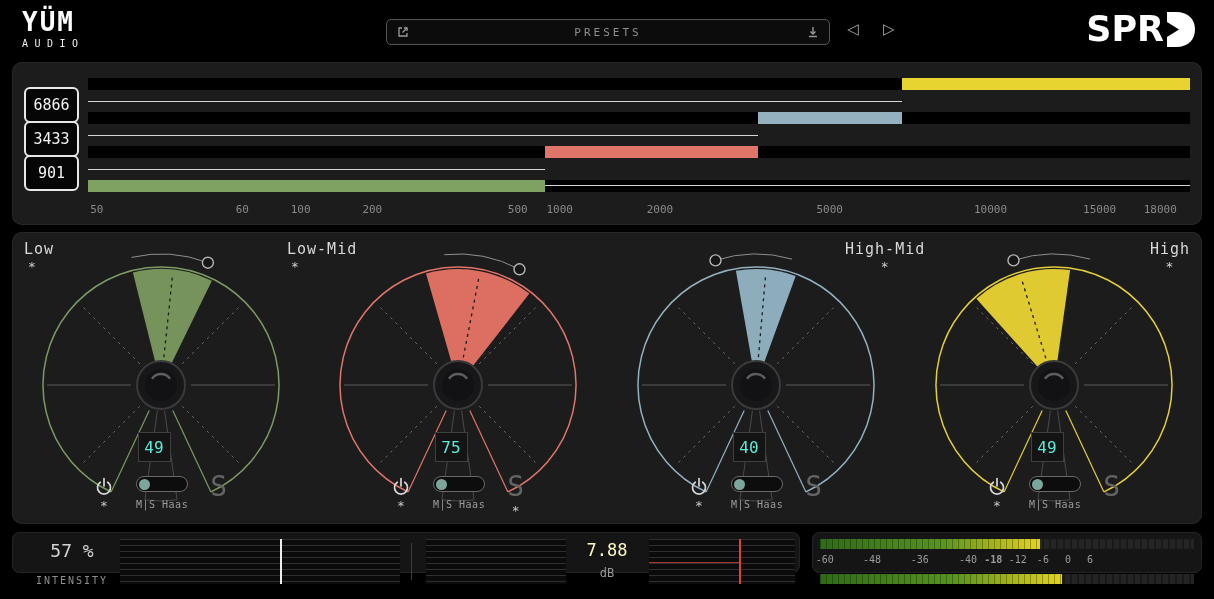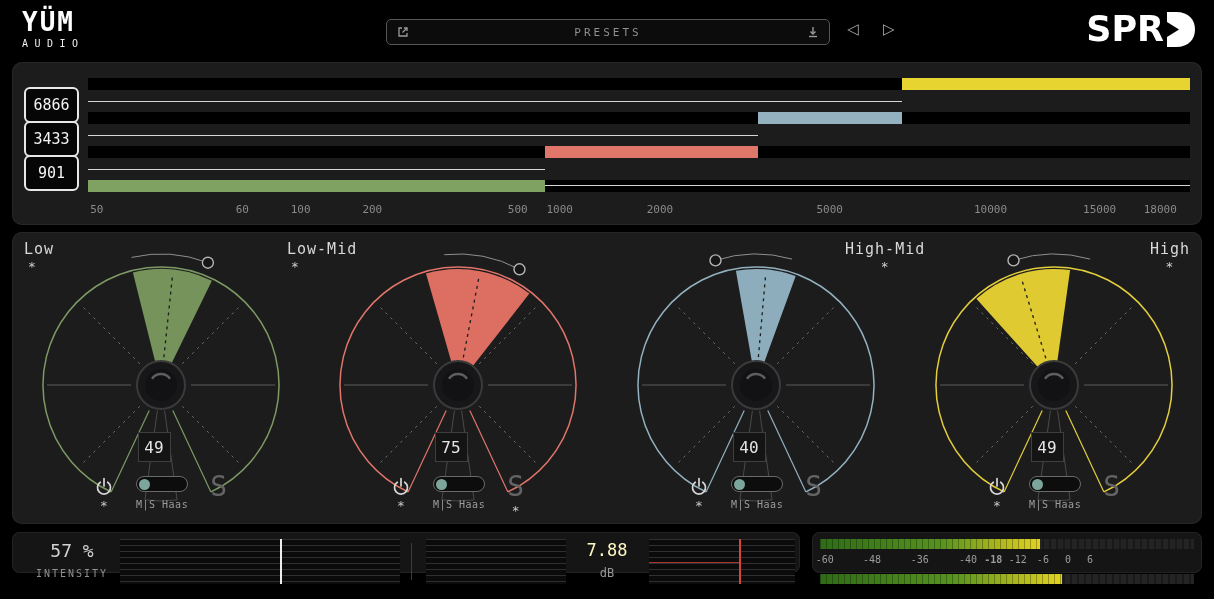--- a/index.html
+++ b/index.html
@@ -38,42 +38,42 @@
              background:#060606;color:#f4f4f4;font-size:15px;display:flex;align-items:center;justify-content:center;cursor:ew-resize}
   .xb0{top:25px}.xb1{top:59px}.xb2{top:93px}
   .tick{position:absolute;top:141px;transform:translateX(-50%);font-size:11px;color:#8a8a8a}
 
   
   .dials-panel{top:232px;height:292px;overflow:hidden}
   .dial-cell{position:absolute;top:0;height:100%;width:297px}
   .c0{left:0}.c1{left:297px}.c2{left:595px}.c3{left:893px}
   .fan-box{position:absolute;top:15px;left:50%;margin-left:-140px;width:280px;height:280px;cursor:grab}
   .value-box{position:absolute;top:200px;left:50%;margin-left:-23px;width:33px;height:30px;border:1px solid #3f3f3f;
-             border-radius:0;background:#141415;color:#e5e5e5;font-size:16px;display:flex;align-items:center;justify-content:center}
+             border-radius:0;background:#141415;color:#5eead4;font-size:16px;display:flex;align-items:center;justify-content:center}
   .dial-controls{position:absolute;top:244px;left:0;right:0;display:flex;justify-content:center;gap:22px;align-items:flex-start}
   .power-wrap,.solo-wrap{display:flex;flex-direction:column;align-items:center}
   .power-btn{width:20px;height:20px;display:flex;cursor:pointer}
   .ctrl-star{font-size:13px;color:#c9c9c9;margin-top:3px;line-height:1;min-height:13px}
   .toggle-wrap{display:flex;flex-direction:column;align-items:center}
   .toggle{width:52px;height:16px;border:1px solid #6a6a6a;border-radius:9px;background:#0d0d0d;position:relative;cursor:pointer}
   .toggle-knob{position:absolute;left:2px;top:1.5px;width:11px;height:11px;border-radius:50%;background:#7ca69c}
   .toggle-labels{margin-top:7px;font-size:10px;color:#9c9c9c;letter-spacing:.5px;white-space:pre}
   .solo-btn{font-size:28px;line-height:1;color:#646464;cursor:pointer;margin-top:-3px}
   .band-title{position:absolute;top:8px;color:#d9d9d9;font-size:15px;letter-spacing:1px}
   .bt0{left:12px}.bt1{left:275px}.bt2{left:833px}.bt3{right:12px;text-align:right}
   .title-star{font-size:13px;color:#d0d0d0;margin-top:1px;text-align:center}
   .bt0 .title-star,.bt1 .title-star{text-align:left;padding-left:4px}
 
   
   .foot{position:absolute;top:532px;height:41px;background:#151516;border-radius:8px;box-shadow:inset 0 0 0 1px #232325}
   .foot-left{left:12px;width:788px}
   .foot-right{left:812px;width:390px}
   .int-block{position:absolute;left:14px;top:8px;width:92px;text-align:center}
   .int-value{font-size:18px;color:#d2d2d2}
-  .int-label{font-size:10px;color:#8f8f8f;letter-spacing:2px;margin-top:7px}
+  .int-label{font-size:10px;color:#8f8f8f;letter-spacing:2px;margin-top:14px}
   .ridge{position:absolute;top:7px;height:45px;background:repeating-linear-gradient(180deg,#2f2f2f 0 1px,#0b0b0b 1px 6px);cursor:ew-resize}
   .r-int{left:108px;width:280px}
   .vdivider{position:absolute;left:399px;top:11px;width:1px;height:37px;background:#3c3c3c}
   .r-gl{left:414px;width:140px}
   .gain-display{position:absolute;left:554px;width:82px;top:8px;text-align:center}
   .gain-value{font-size:17px;color:#fef9c3}
   .gain-unit{font-size:12px;color:#9a9a9a;margin-top:6px}
   .r-gr{left:637px;width:146px}
   .ind-white{position:absolute;top:0;bottom:0;width:2px;background:#ececec;margin-left:-1px}
   .gain-line{position:absolute;top:50%;left:0;height:1px;background:#a8352c}

